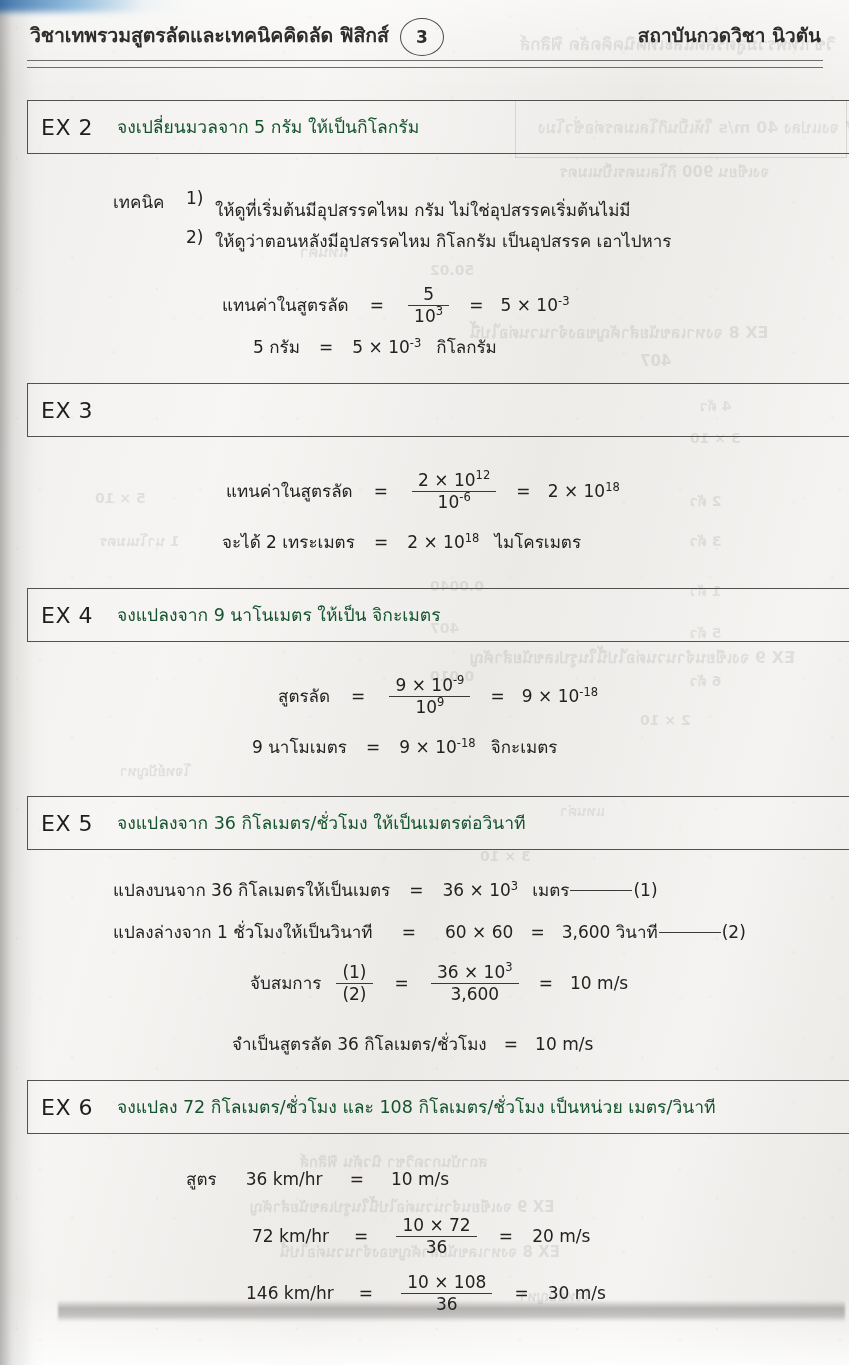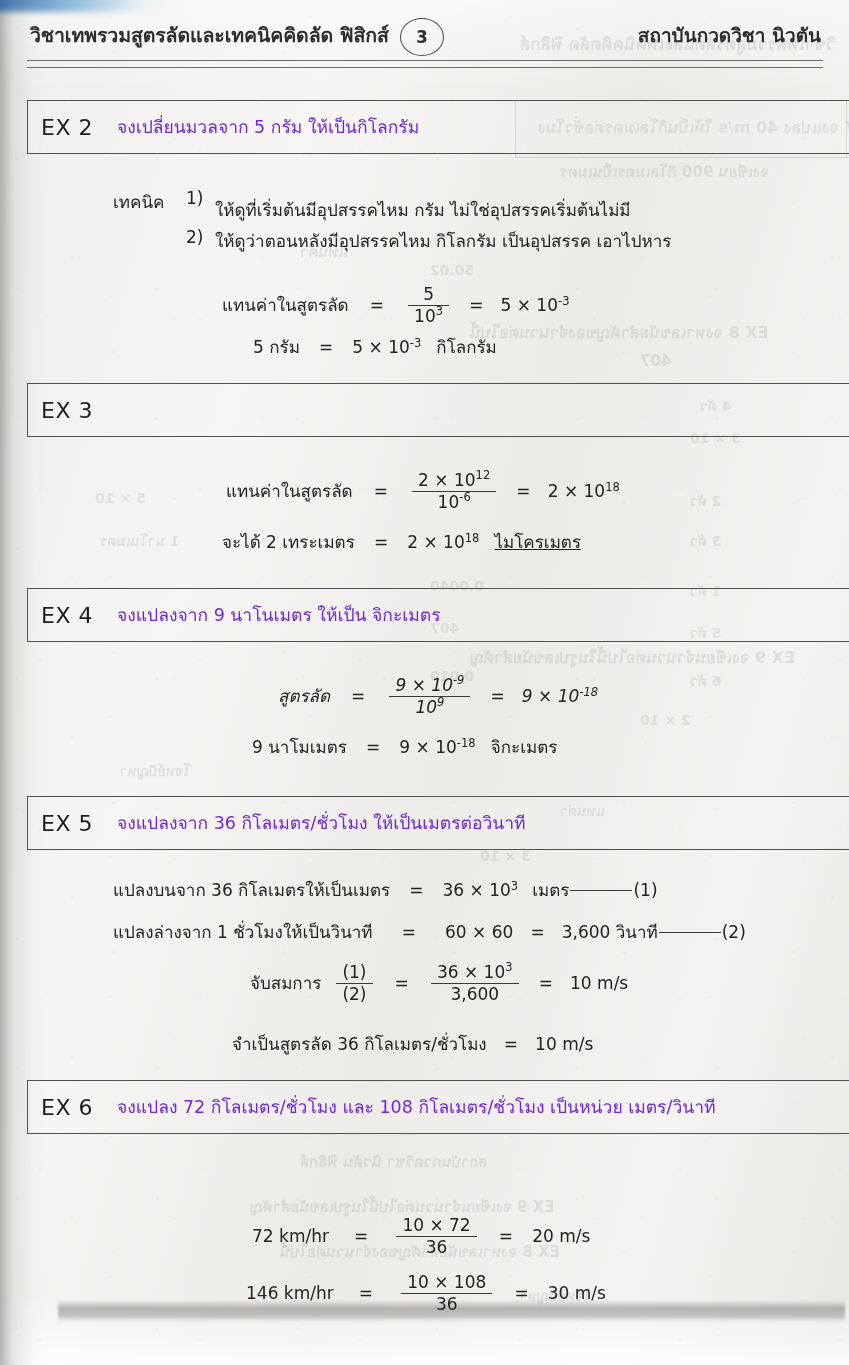--- a/index.html
+++ b/index.html
@@ -131,21 +131,21 @@
   .ex-label {
     font-size: 22px;
     font-weight: 400;
     color: #1f1e1d;
     margin-right: 24px;
     letter-spacing: 0.5px;
   }
   .ex-title {
     font-size: 17.5px;
     font-weight: 400;
-    color: #6d28d9;
+    color: #14532d;
     white-space: nowrap;
   }
   .line { position: absolute; white-space: nowrap; color: #232221; }
   .t { font-size: 17px; }
   .n { font-size: 17px; }
 
   
   .frac {
     display: inline-flex;
     flex-direction: column;
@@ -268,29 +268,29 @@
         <span class="den"><span>10</span><span class="sup">-6</span></span>
       </span>
       <span class="n eq" style="margin:0 12px;">=</span>
       <span class="n">2 × 10</span><span class="sup">18</span>
     </div>
 
     <div class="line" style="left:222px;top:528px;">
       <span class="t">จะได้ 2 เทระเมตร</span>
       <span class="n eq" style="margin:0 14px;">=</span>
       <span class="n">2 × 10</span><span class="sup">18</span>
-      <span class="t" style="margin-left:10px;text-decoration:underline;">ไมโครเมตร</span>
+      <span class="t" style="margin-left:10px;">ไมโครเมตร</span>
     </div>
 
     <div class="ex-box" style="top:588px;height:54px;">
       <span class="ex-label">EX 4</span>
       <span class="ex-title">จงแปลงจาก 9 นาโนเมตร ให้เป็น จิกะเมตร</span>
     </div>
 
-    <div class="line" style="left:278px;top:678px;font-style:italic;">
+    <div class="line" style="left:278px;top:678px;">
       <span class="t">สูตรลัด</span>
       <span class="n eq" style="margin:0 16px;">=</span>
       <span class="frac">
         <span class="num"><span>9 × 10</span><span class="sup">-9</span></span>
         <span class="bar"></span>
         <span class="den"><span>10</span><span class="sup">9</span></span>
       </span>
       <span class="n eq" style="margin:0 12px;">=</span>
       <span class="n">9 × 10</span><span class="sup">-18</span>
     </div>
@@ -343,20 +343,26 @@
       <span class="t">จำเป็นสูตรลัด  36  กิโลเมตร/ชั่วโมง</span>
       <span class="n eq" style="margin:0 12px;">=</span>
       <span class="n">10 m/s</span>
     </div>
 
     <div class="ex-box" style="top:1080px;height:54px;">
       <span class="ex-label">EX 6</span>
       <span class="ex-title">จงแปลง 72 กิโลเมตร/ชั่วโมง และ 108 กิโลเมตร/ชั่วโมง เป็นหน่วย เมตร/วินาที</span>
     </div>
 
+    <div class="line" style="left:186px;top:1165px;">
+      <span class="t">สูตร</span>
+      <span class="n" style="margin-left:24px;">36 km/hr</span>
+      <span class="n eq" style="margin:0 22px;">=</span>
+      <span class="n">10 m/s</span>
+    </div>
 
     <div class="line" style="left:252px;top:1218px;">
       <span class="n">72  km/hr</span>
       <span class="n eq" style="margin:0 20px;">=</span>
       <span class="frac">
         <span class="num">10 × 72</span>
         <span class="bar"></span>
         <span class="den">36</span>
       </span>
       <span class="n eq" style="margin:0 14px;">=</span>

